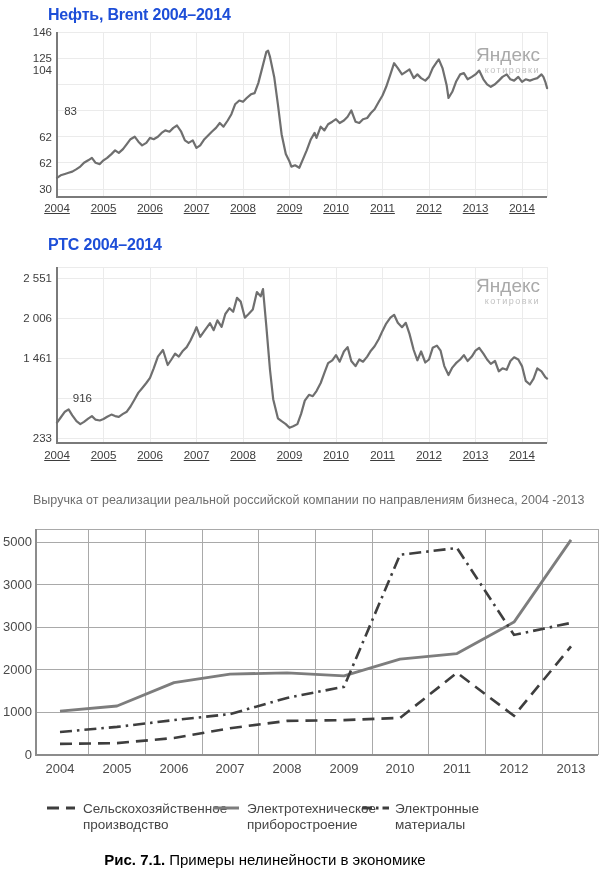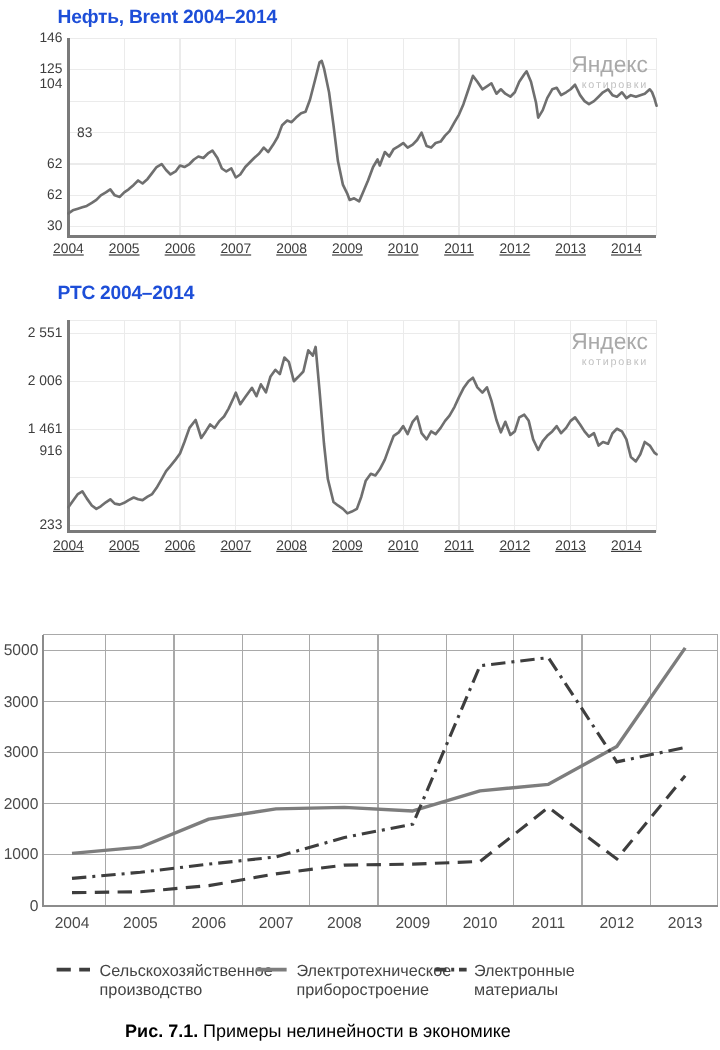--- a/index.html
+++ b/index.html
@@ -112,20 +112,21 @@
     <div class="wm-sub">котировки</div>
   </div>
 
   <div class="title t2">РТС 2004–2014</div>
 
   <div class="wm wm2">
     <div class="wm-main">Яндекс</div>
     <div class="wm-sub">котировки</div>
   </div>
 
+  <div class="title3">Выручка от реализации реальной российской компании по направлениям бизнеса, 2004 -2013</div>
 
   <div id="labels">
       <div class="lab ylab" style="left: 0px; top: 24px; width: 52px;">146</div>
       <div class="lab ylab" style="left: 0px; top: 50.1667px; width: 52px;">125</div>
       <div class="lab ylab" style="left: 0px; top: 62px; width: 52px;">104</div>
       <div class="lab ylab" style="left: 0px; top: 102.5px; width: 52px; margin-left: 25px;">83</div>
       <div class="lab ylab" style="left: 0px; top: 128.667px; width: 52px;">62</div>
       <div class="lab ylab" style="left: 0px; top: 154.833px; width: 52px;">62</div>
       <div class="lab ylab" style="left: 0px; top: 181px; width: 52px;">30</div>
       <div class="lab xlink" style="left: 39px; top: 200px; width: 36px;">2004</div>
@@ -135,21 +136,21 @@
       <div class="lab xlink" style="left: 225px; top: 200px; width: 36px;">2008</div>
       <div class="lab xlink" style="left: 271.5px; top: 200px; width: 36px;">2009</div>
       <div class="lab xlink" style="left: 318px; top: 200px; width: 36px;">2010</div>
       <div class="lab xlink" style="left: 364.5px; top: 200px; width: 36px;">2011</div>
       <div class="lab xlink" style="left: 411px; top: 200px; width: 36px;">2012</div>
       <div class="lab xlink" style="left: 457.5px; top: 200px; width: 36px;">2013</div>
       <div class="lab xlink" style="left: 504px; top: 200px; width: 36px;">2014</div>
       <div class="lab ylab" style="left: 0px; top: 270px; width: 52px;">2 551</div>
       <div class="lab ylab" style="left: 0px; top: 310px; width: 52px;">2 006</div>
       <div class="lab ylab" style="left: 0px; top: 350px; width: 52px;">1 461</div>
-      <div class="lab ylab" style="left: 0px; top: 368px; width: 52px;">916</div>
+      <div class="lab ylab" style="left: 0px; top: 390px; width: 52px; padding-left: 40px;">916</div>
       <div class="lab ylab" style="left: 0px; top: 430px; width: 52px;">233</div>
       <div class="lab xlink" style="left: 39px; top: 447px; width: 36px;">2004</div>
       <div class="lab xlink" style="left: 85.5px; top: 447px; width: 36px;">2005</div>
       <div class="lab xlink" style="left: 132px; top: 447px; width: 36px;">2006</div>
       <div class="lab xlink" style="left: 178.5px; top: 447px; width: 36px;">2007</div>
       <div class="lab xlink" style="left: 225px; top: 447px; width: 36px;">2008</div>
       <div class="lab xlink" style="left: 271.5px; top: 447px; width: 36px;">2009</div>
       <div class="lab xlink" style="left: 318px; top: 447px; width: 36px;">2010</div>
       <div class="lab xlink" style="left: 364.5px; top: 447px; width: 36px;">2011</div>
       <div class="lab xlink" style="left: 411px; top: 447px; width: 36px;">2012</div>

